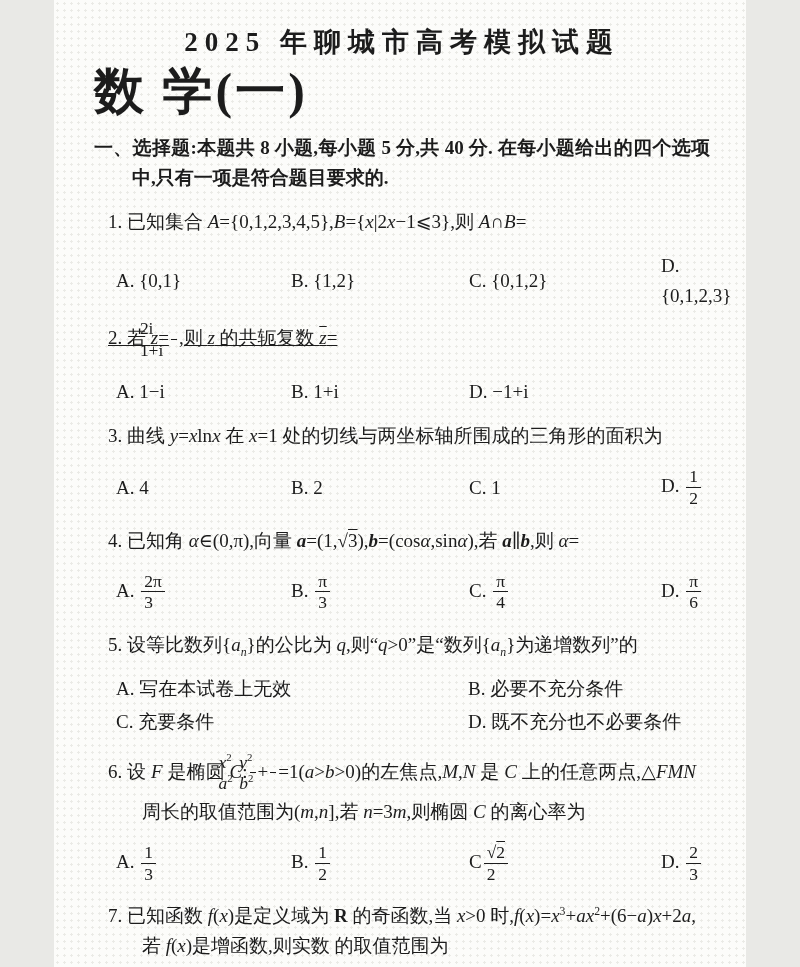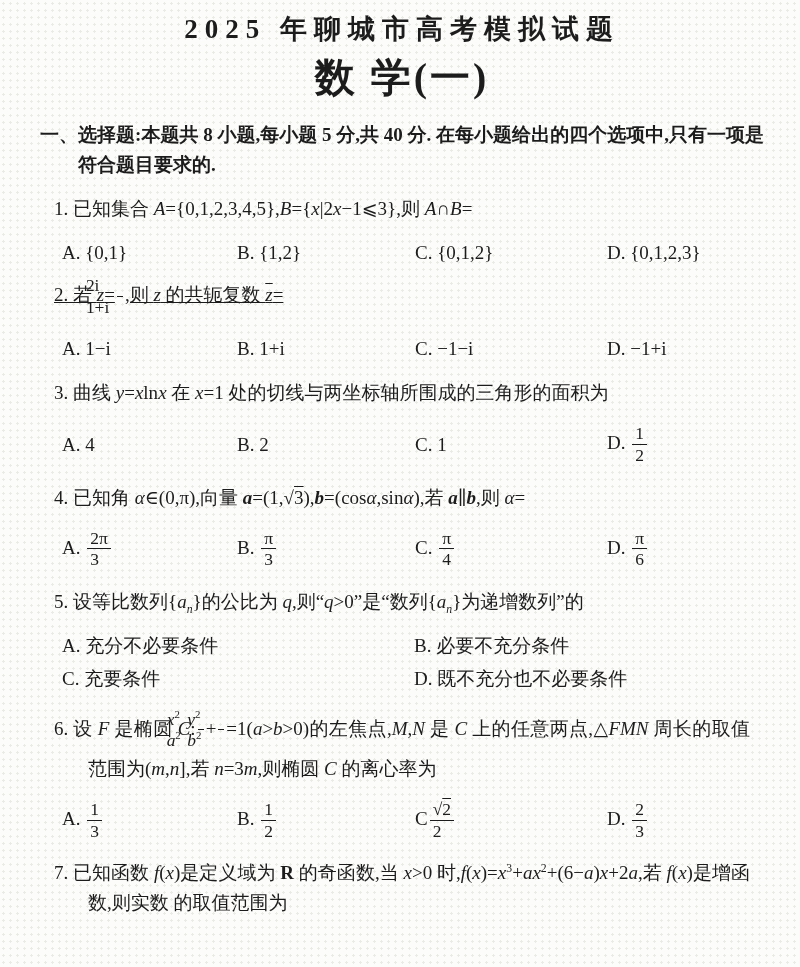--- a/index.html
+++ b/index.html
@@ -3,38 +3,38 @@
 <meta charset="utf-8">
 <style>
   html,body{margin:0;padding:0;}
   body{
     background:#e9e9e6;
     font-family:"Liberation Serif","DejaVu Serif",serif;
     color:#1c1c1c;
   }
   .page{
     position:relative;
-    width:800px;height:967px;
+    width:692px;height:967px;
     margin:0 auto;
     box-sizing:border-box;
-    padding:8px 36px 0 40px;
+    padding:21px 36px 0 40px;
     overflow:hidden;
     background:#fcfcfa;
     background-image:radial-gradient(rgba(170,170,160,0.22) 1px, transparent 1.2px);
     background-size:7px 7px;
     font-size:19px;line-height:30px;
   }
   h1.title{
     font-size:27px;line-height:34px;
     text-align:center;font-weight:bold;
     letter-spacing:7px;margin:4px 0 0 0;
   }
   h2.subtitle{
-    font-size:40px;line-height:52px;
-    text-align:center;font-weight:bold;
+    font-size:50px;line-height:52px;
+    font-weight:bold;
     letter-spacing:3px;margin:6px 0 14px 0;
   }
   .notice-heading{font-weight:bold;}
   p.indented{ text-indent:2em; text-align:justify; margin:0; }
   .section-heading{
     font-weight:bold; text-align:justify;
     padding-left:2em; text-indent:-2em; margin:16px 0 0 0;
   }
   .question{ margin-top:6px; }
   .stem{
@@ -80,21 +80,20 @@
       <span class="option">C. {0,1,2}</span>
       <span class="option">D. {0,1,2,3}</span>
     </div>
   </div>
 
   <div class="question q2">
     <div class="stem">2. 若 <i>z</i>=<span class="frac"><span class="num">2i</span><span class="den">1+i</span></span>,则 <i>z</i> 的共轭复数 <span class="bar"><i>z</i></span>=</div>
     <div class="options cols4">
       <span class="option">A. 1−i</span>
       <span class="option">B. 1+i</span>
-      <span class="option">C. −1−i</span>
       <span class="option">D. −1+i</span>
     </div>
   </div>
 
   <div class="question q3">
     <div class="stem">3. 曲线 <i>y</i>=<i>x</i>ln<i>x</i> 在 <i>x</i>=1 处的切线与两坐标轴所围成的三角形的面积为</div>
     <div class="options cols4">
       <span class="option">A. 4</span>
       <span class="option">B. 2</span>
       <span class="option">C. 1</span>
@@ -108,21 +107,21 @@
       <span class="option">A. <span class="frac"><span class="num">2π</span><span class="den">3</span></span></span>
       <span class="option">B. <span class="frac"><span class="num">π</span><span class="den">3</span></span></span>
       <span class="option">C. <span class="frac"><span class="num">π</span><span class="den">4</span></span></span>
       <span class="option">D. <span class="frac"><span class="num">π</span><span class="den">6</span></span></span>
     </div>
   </div>
 
   <div class="question q5">
     <div class="stem">5. 设等比数列{<i>a</i><sub><i>n</i></sub>}的公比为 <i>q</i>,则“<i>q</i>&gt;0”是“数列{<i>a</i><sub><i>n</i></sub>}为递增数列”的</div>
     <div class="options cols2">
-      <span class="option">A. 充分不必要条件</span>
+      <span class="option">A. 写在本试卷上无效</span>
       <span class="option">B. 必要不充分条件</span>
       <span class="option">C. 充要条件</span>
       <span class="option">D. 既不充分也不必要条件</span>
     </div>
   </div>
 
   <div class="question q6">
     <div class="stem">6. 设 <i>F</i> 是椭圆 <i>C</i>:<span class="frac"><span class="num"><i>x</i><sup>2</sup></span><span class="den"><i>a</i><sup>2</sup></span></span>+<span class="frac"><span class="num"><i>y</i><sup>2</sup></span><span class="den"><i>b</i><sup>2</sup></span></span>=1(<i>a</i>&gt;<i>b</i>&gt;0)的左焦点,<i>M</i>,<i>N</i> 是 <i>C</i> 上的任意两点,△<i>FMN</i> 周长的取值范围为(<i>m</i>,<i>n</i>],若 <i>n</i>=3<i>m</i>,则椭圆 <i>C</i> 的离心率为</div>
     <div class="options cols4">
       <span class="option">A. <span class="frac"><span class="num">1</span><span class="den">3</span></span></span>

